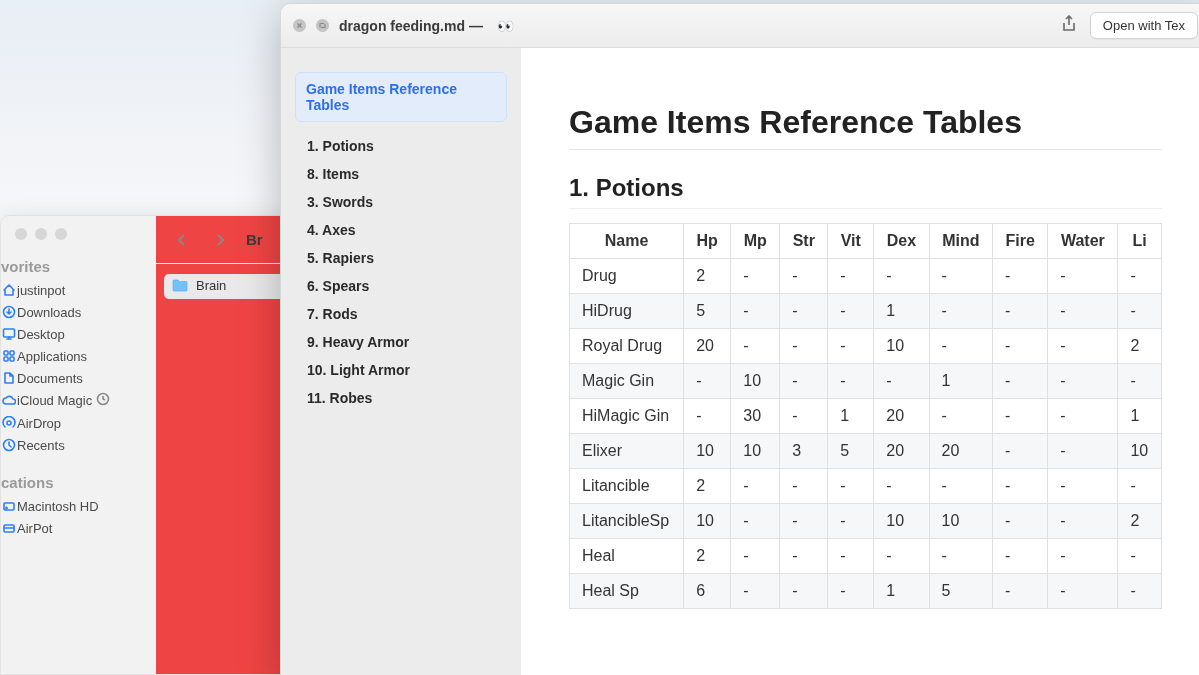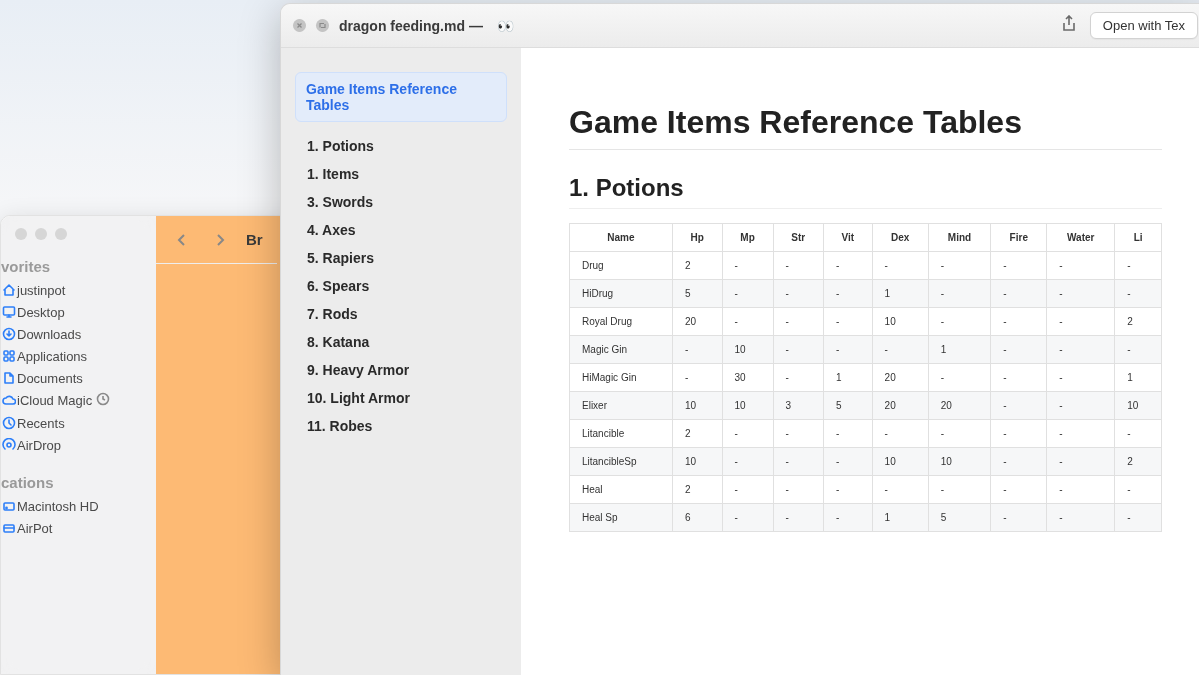--- a/index.html
+++ b/index.html
@@ -17,21 +17,21 @@
 .finder-sidebar {
   width: 155px; background: rgba(235,235,237,.6); backdrop-filter: blur(8px);
   padding: 12px 0; font-size: 13px; color: #5a5a5a;
 }
 .traffic-lights { display:flex; gap:8px; padding: 0 14px 14px; }
 .tl { width:12px; height:12px; border-radius:50%; background:#d6d6d6; }
 .sb-section-label { font-size:15px; color:#9a9a9a; font-weight:600; padding:4px 14px 4px 0; }
 .sb-item { display:flex; align-items:center; gap:0; padding:3px 10px 3px 0; color:#4a4a4a; font-size:13px; }
 .sb-icon { width:16px; height:16px; display:inline-flex; align-items:center; justify-content:center; }
 .sb-icon svg { width:14px; height:14px; stroke:#2d7ff9; fill:none; stroke-width:1.6; }
-.finder-main { flex:1; background:#fdba74; display:flex; flex-direction:row; }
+.finder-main { flex:1; background:#ef4444; display:flex; flex-direction:column; }
 .finder-toolbar { height:48px; display:flex; align-items:center; gap:14px; padding:0 14px; border-bottom:1px solid #eee;}
 .nav-arrow { width:24px;height:24px; display:flex; align-items:center; justify-content:center; color:#888; }
 .nav-arrow svg{width:12px;height:12px;stroke:#888;stroke-width:2;fill:none;}
 .finder-title{font-weight:600;font-size:15px;color:#3a3a3a;}
 .finder-list{padding:10px 8px;}
 .finder-row{display:flex;align-items:flex-start;gap:8px;padding:4px 8px;border-radius:5px;font-size:13px;color:#333;}
 .finder-row.sel{background:#e9e9eb;}
 .folder-icon svg{width:16px;height:14px;}
 .preview-window{
   position:absolute; left:280px; top:3px; width:930px; height:672px;
@@ -47,21 +47,21 @@
 .pv-toolbar-right{margin-left:auto;display:flex;align-items:center;gap:12px;}
 .share-icon svg{width:18px;height:18px;stroke:#6a6a6a;fill:none;stroke-width:1.6;}
 .open-with-btn{background:#fff;border:1px solid #d2d2d2;border-radius:6px;padding:5px 12px;font-size:13px;color:#333;box-shadow:0 1px 1px rgba(0,0,0,.04);}
 .pv-body{display:flex;height:calc(100% - 44px);}
 .pv-toc{width:240px;background:#ececec;padding:24px 14px;font-size:14px;overflow:auto;}
 .toc-h1{background:#e3ecfa;border:1px solid #cfe0fb;border-radius:6px;padding:8px 10px;color:#2d6fe8;font-weight:600;font-size:14px;margin-bottom:10px;}
 .toc-item{display:flex;gap:6px;padding:6px 12px;color:#2a2a2a;font-size:14px;font-weight:600;}
 .pv-content{flex:1;background:#fff;padding:56px 48px 20px 48px;overflow:auto;}
 .doc-h1{font-size:32px;font-weight:800;color:#222;padding-bottom:8px;border-bottom:1px solid #e5e5e5;margin-bottom:24px;}
 .doc-h2{font-size:24px;font-weight:700;color:#222;padding-bottom:6px;border-bottom:1px solid #eee;margin-bottom:14px;}
-table{border-collapse:collapse;width:100%;font-size:10px;color:#333;}
+table{border-collapse:collapse;width:100%;font-size:16px;color:#333;}
 th,td{border:1px solid #e0e0e0;padding:8px 12px;text-align:left;white-space:nowrap;}
 th{font-weight:700;background:#fff;text-align:center;}
 th:first-child{text-align:center;}
 tbody tr:nth-child(even){background:#f6f7f8;}
 td:first-child{font-weight:400;}
 .clock-icon svg{width:14px;height:14px;stroke:#8a8a8a;fill:none;stroke-width:1.6;}
 </style>
 </head>
 <body>
 
@@ -78,34 +78,34 @@
           <span class="sb-icon">
             <svg viewBox="0 0 14 14" stroke="#2d7ff9" fill="none" stroke-width="1.5" stroke-linecap="round" stroke-linejoin="round">
               <path d="M2 7 L7 2 L12 7 M3 6 v6 h8 v-6"></path>
             </svg>
           </span>
           <span>justinpot</span>
         </div>
         <div class="sb-item">
           <span class="sb-icon">
             <svg viewBox="0 0 14 14" stroke="#2d7ff9" fill="none" stroke-width="1.5" stroke-linecap="round" stroke-linejoin="round">
+              <circle cx="7" cy="7" r="5.5"></circle>
+              <path d="M7 4 v5 M5 7 l2 2 l2 -2"></path>
+            </svg>
+          </span>
+          <span>Downloads</span>
+        </div>
+        <div class="sb-item">
+          <span class="sb-icon">
+            <svg viewBox="0 0 14 14" stroke="#2d7ff9" fill="none" stroke-width="1.5" stroke-linecap="round" stroke-linejoin="round">
               <rect x="1.5" y="2" width="11" height="8" rx="1"></rect>
               <path d="M5 12 h4 M7 10 v2"></path>
             </svg>
           </span>
           <span>Desktop</span>
-        </div>
-        <div class="sb-item">
-          <span class="sb-icon">
-            <svg viewBox="0 0 14 14" stroke="#2d7ff9" fill="none" stroke-width="1.5" stroke-linecap="round" stroke-linejoin="round">
-              <circle cx="7" cy="7" r="5.5"></circle>
-              <path d="M7 4 v5 M5 7 l2 2 l2 -2"></path>
-            </svg>
-          </span>
-          <span>Downloads</span>
         </div>
         <div class="sb-item">
           <span class="sb-icon">
             <svg viewBox="0 0 14 14" stroke="#2d7ff9" fill="none" stroke-width="1.5" stroke-linecap="round" stroke-linejoin="round">
               <rect x="2" y="2" width="4" height="4" rx=".9"></rect>
               <rect x="8" y="2" width="4" height="4" rx=".9"></rect>
               <rect x="2" y="8" width="4" height="4" rx=".9"></rect>
               <rect x="8" y="8" width="4" height="4" rx=".9"></rect>
             </svg>
           </span>
@@ -127,34 +127,34 @@
           </span>
           <span>iCloud Magic</span>
           <span class="clock-icon" style="margin-left: 4px;"><svg viewBox="0 0 14 14">
               <circle cx="7" cy="7" r="5.5"></circle>
               <path d="M7 4 v3 l2 1"></path>
             </svg></span>
         </div>
         <div class="sb-item">
           <span class="sb-icon">
             <svg viewBox="0 0 14 14" stroke="#2d7ff9" fill="none" stroke-width="1.5" stroke-linecap="round" stroke-linejoin="round">
+              <circle cx="7" cy="7" r="2"></circle>
+              <path d="M3 11 a6 6 0 1 1 8 0"></path>
+            </svg>
+          </span>
+          <span>AirDrop</span>
+        </div>
+        <div class="sb-item">
+          <span class="sb-icon">
+            <svg viewBox="0 0 14 14" stroke="#2d7ff9" fill="none" stroke-width="1.5" stroke-linecap="round" stroke-linejoin="round">
               <circle cx="7" cy="7" r="5.5"></circle>
               <path d="M7 4 v3 l2 2"></path>
             </svg>
           </span>
           <span>Recents</span>
-        </div>
-        <div class="sb-item">
-          <span class="sb-icon">
-            <svg viewBox="0 0 14 14" stroke="#2d7ff9" fill="none" stroke-width="1.5" stroke-linecap="round" stroke-linejoin="round">
-              <circle cx="7" cy="7" r="2"></circle>
-              <path d="M3 11 a6 6 0 1 1 8 0"></path>
-            </svg>
-          </span>
-          <span>AirDrop</span>
         </div>
       </div>
     <div style="height:14px"></div>
     <div class="sb-section-label">cations</div>
     <div id="loc-list">
         <div class="sb-item">
           <span class="sb-icon">
             <svg viewBox="0 0 14 14" stroke="#2d7ff9" fill="none" stroke-width="1.5" stroke-linecap="round" stroke-linejoin="round">
               <rect x="2" y="4" width="10" height="7" rx="1"></rect>
               <circle cx="4.5" cy="9" r=".6" fill="#2d7ff9"></circle>
@@ -225,27 +225,26 @@
           </svg>
       </div>
       <div class="open-with-btn">Open with Tex</div>
     </div>
   </div>
   <div class="pv-body">
     <div class="pv-toc">
       <div class="toc-h1">Game Items Reference Tables</div>
       <div id="toc-items">
           <div class="toc-item">1. Potions</div>
-          <div class="toc-item">1. Items</div>
+          <div class="toc-item">8. Items</div>
           <div class="toc-item">3. Swords</div>
           <div class="toc-item">4. Axes</div>
           <div class="toc-item">5. Rapiers</div>
           <div class="toc-item">6. Spears</div>
           <div class="toc-item">7. Rods</div>
-          <div class="toc-item">8. Katana</div>
           <div class="toc-item">9. Heavy Armor</div>
           <div class="toc-item">10. Light Armor</div>
           <div class="toc-item">11. Robes</div>
         </div>
     </div>
     <div class="pv-content">
       <div class="doc-h1">Game Items Reference Tables</div>
       <div class="doc-h2">1. Potions</div>
       <table>
         <thead>

